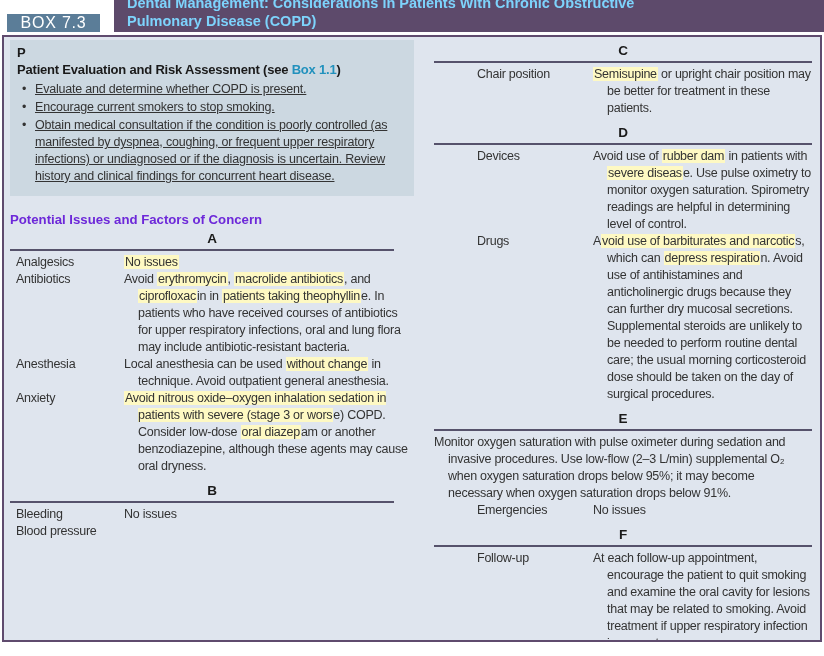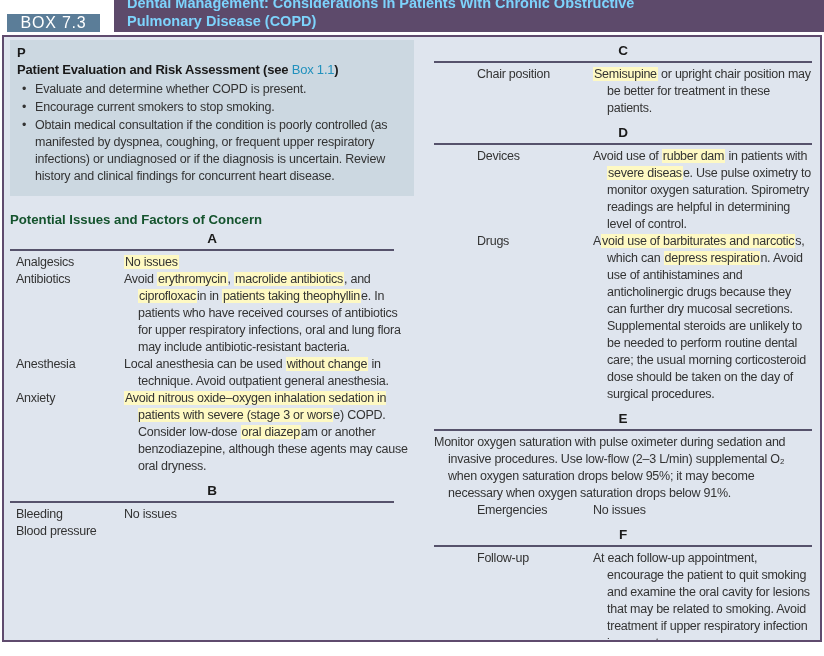--- a/index.html
+++ b/index.html
@@ -25,26 +25,26 @@
     margin:3px 2px 0 2px; height:607px;
     border:2px solid #5f4b6e; background:#dfe5ee;
     display:flex; padding:3px 8px 0 6px; overflow:hidden;
   }
   .col-left  { width:404px; flex-shrink:0; }
   .col-right { flex:1; padding-left:20px; }
   
   .patient-box { background:#ccd8e1; padding:5px 9px 10px 7px; font-size:12.5px; letter-spacing:-0.2px; }
   .p-letter { font-weight:bold; font-size:13px; color:#1a1a1a; line-height:16px; }
   .p-title  { font-weight:bold; font-size:13px; color:#1a1a1a; line-height:17px; }
-  .boxlink  { color:#2191bd; text-decoration:none; font-weight:normal; cursor:pointer; }
-  .bullets { list-style:none; margin:3px 0 0 0; padding:0; }
+  .boxlink  { color:#2191bd; text-decoration:none; font-weight:bold; cursor:pointer; }
+  .bullets { list-style:none; margin:3px 0 0 0; padding:0;text-decoration:underline; }
   .bullets li { position:relative; padding-left:18px; line-height:17px; color:#333; margin-bottom:1px; }
   .bullets li::before { content:"\2022"; position:absolute; left:5px; color:#333; }
   
-  .issues-heading { font-weight:bold; font-size:13.2px; color:#14532d; margin:15px 0 0 0; line-height:17px; }
+  .issues-heading { font-weight:bold; font-size:13.2px; color:#6d28d9; margin:15px 0 0 0; line-height:17px; }
   
   .sec { margin-bottom:5px; }
   .sec-letter { text-align:center; font-weight:bold; font-size:13.5px; color:#1a1a1a; padding-top:3px; line-height:16px; }
   .sec-rule { border-bottom:2px solid #56526b; margin:2px 0 3px 0; }
   .col-left .sec-rule { width:384px; }
   .row { display:flex; font-size:12.5px; line-height:17px; letter-spacing:-0.25px; color:#333; }
   .col-left .row { padding-left:6px; }
   .col-left .row .term { width:108px; }
   .col-right .row .term { width:116px;margin-left:43px; }
   .term { flex-shrink:0; }

